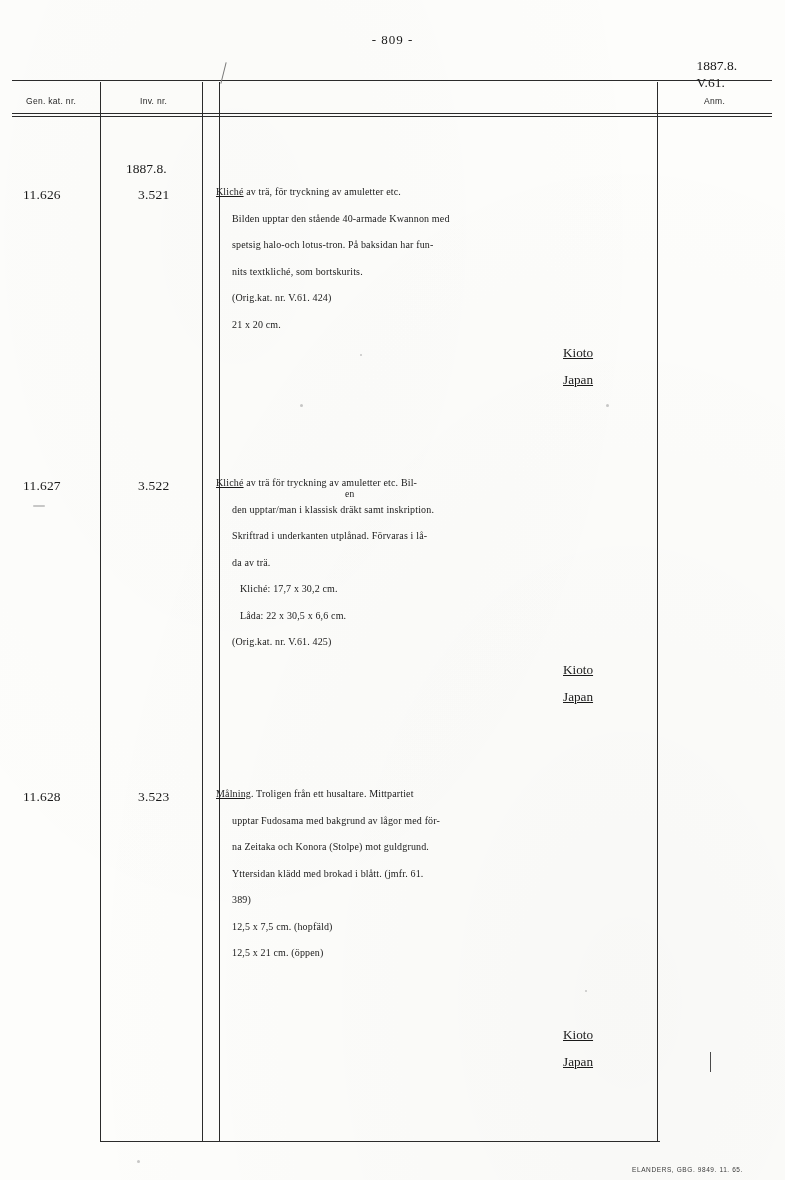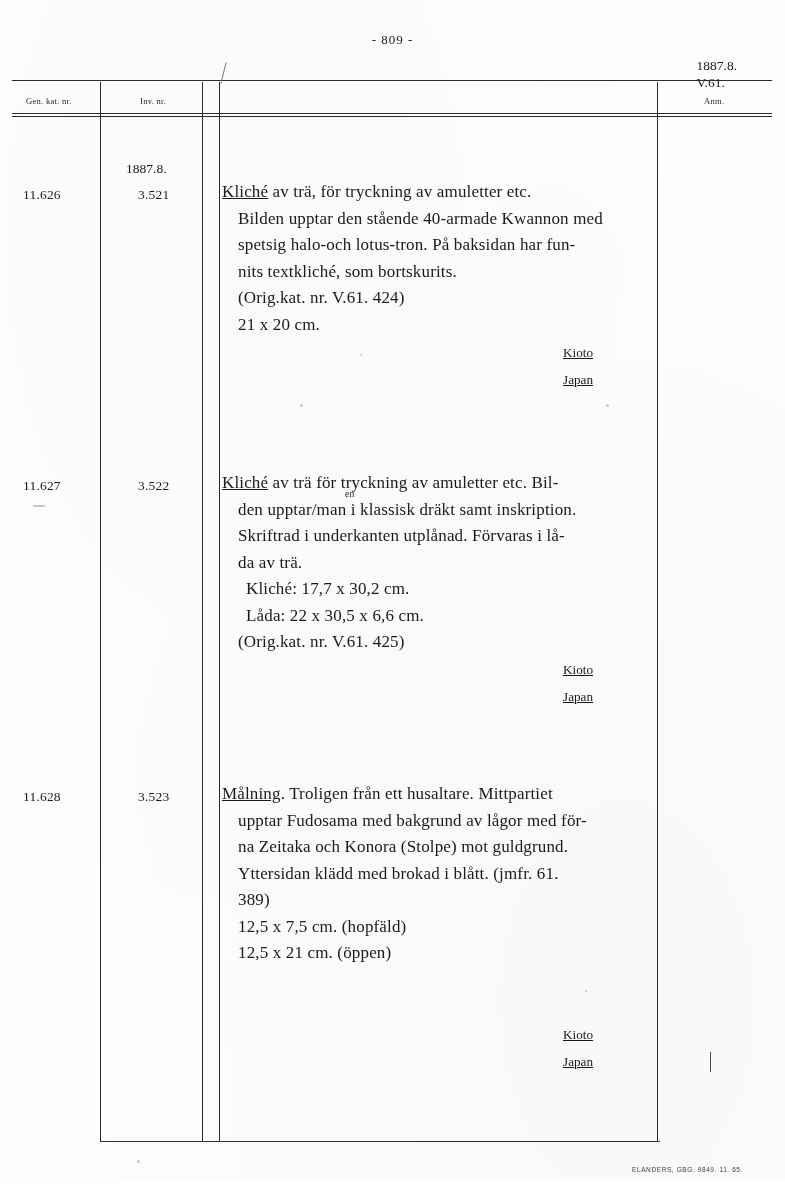--- a/index.html
+++ b/index.html
@@ -65,21 +65,21 @@
   .rule-h-head2   { left: 12px;  top: 116px;  width: 760px; height: 0.8px; }
   .rule-h-bottom  { left: 100px; top: 1141px; width: 560px; height: 1.0px; }
 
   .rule-v-1 { left: 100px; top: 82px;  width: 1.2px; height: 1060px; }
   .rule-v-2 { left: 202px; top: 82px;  width: 1.2px; height: 1060px; }
   .rule-v-3 { left: 219px; top: 82px;  width: 1.2px; height: 1060px; }
   .rule-v-4 { left: 657px; top: 82px;  width: 1.2px; height: 1060px; }
 
   .col-head {
     position: absolute;
-    font-family: Liberation Serif, serif;
+    font-family: Liberation Sans, sans-serif;
     font-size: 8.5px;
     letter-spacing: 0.3px;
     color: #262626;
     top: 96px;
   }
   .ch-gen { left: 26px; }
   .ch-inv { left: 140px; }
   .ch-anm { left: 704px; }
   .gen-no {
     position: absolute;
@@ -96,24 +96,24 @@
   .acc-head-cell {
     position: absolute;
     font-family: "Liberation Serif", serif;
     font-size: 13.5px;
     left: 126px;
     top: 161px;
   }
 
   .body-block {
     position: absolute;
-    left: 222px;
+    left: 216px;
     width: 430px;
     font-family: "Liberation Serif", serif;
-    font-size: 17px;
+    font-size: 10px;
     line-height: 26.5px;
     letter-spacing: 0.15px;
   }
   .body-block .ln { white-space: pre; }
   .body-block .ln.indent { padding-left: 16px; }
   .body-block .ln.indent2 { padding-left: 24px; }
   .u { text-decoration: underline; }
 
   .place {
     position: absolute;

